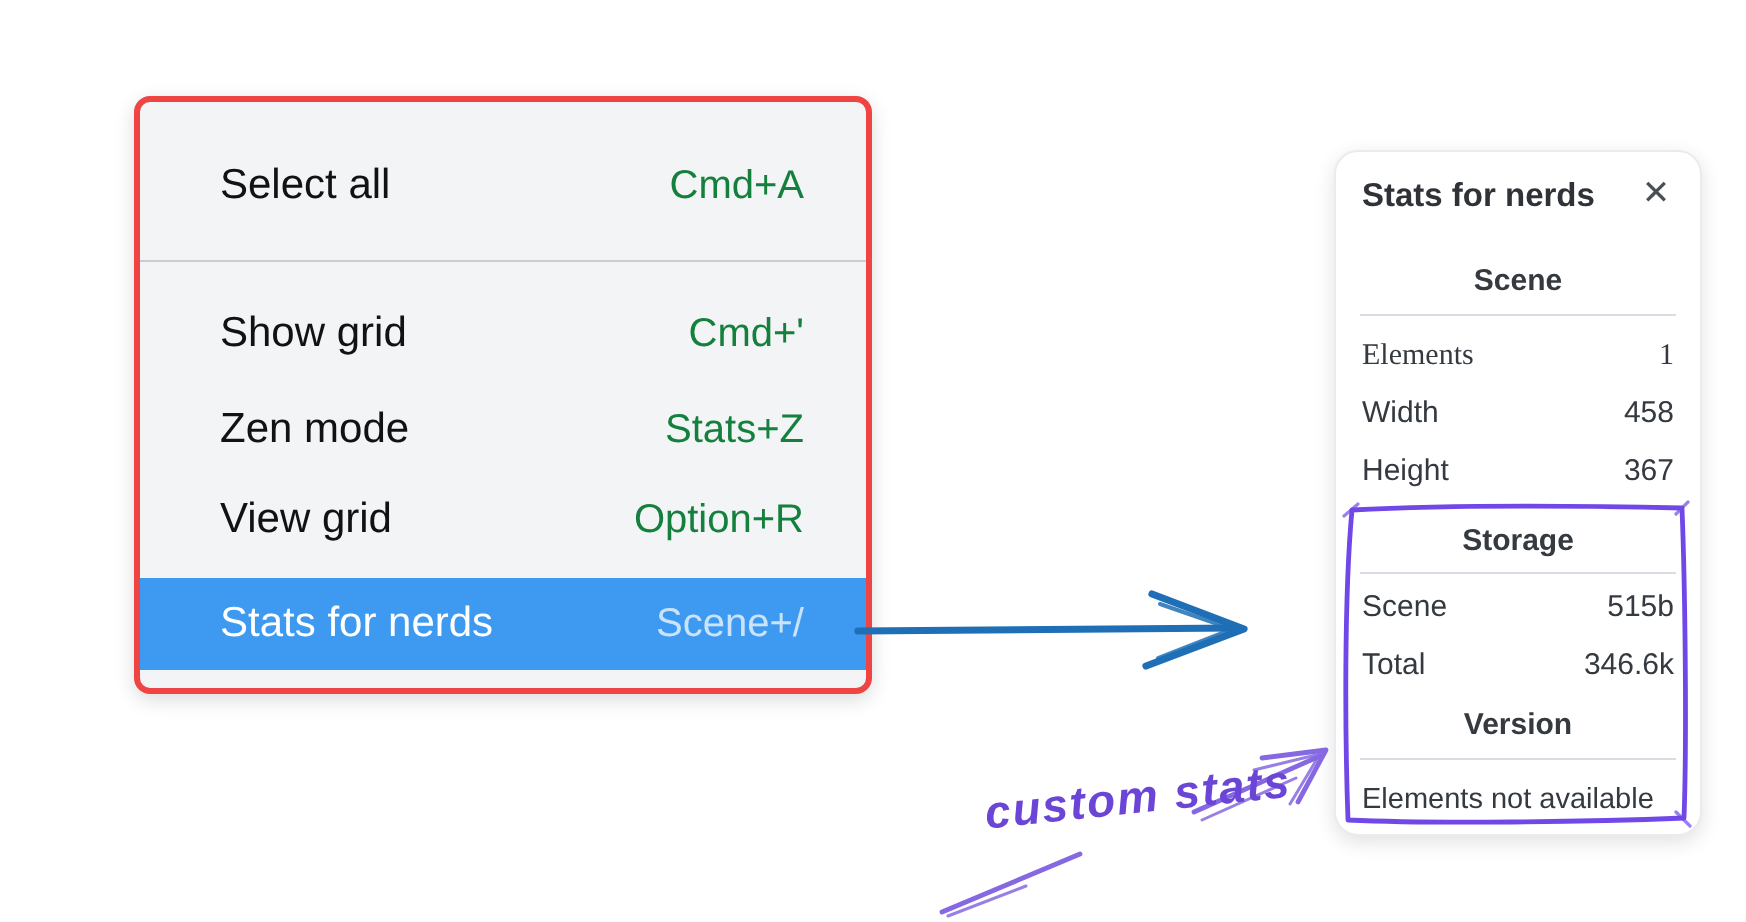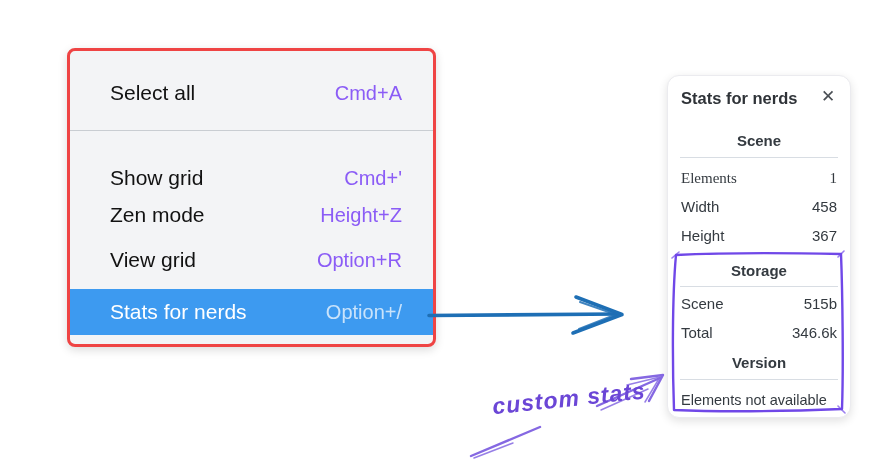--- a/index.html
+++ b/index.html
@@ -13,24 +13,24 @@
     position:absolute;left:35px;top:48px;width:369px;height:299px;
     background:#f3f4f6;border:3px solid #ef4444;border-radius:8px;
     box-shadow:0 3px 10px rgba(0,0,0,.14);box-sizing:border-box;margin-left:32px;
   }
   .ctx-row{
     position:absolute;left:0;right:0;height:44px;
     display:flex;align-items:center;justify-content:space-between;
     padding:0 31px 0 40px;box-sizing:border-box;
     font-size:21px;color:#121212;cursor:default;
   }
-  .ctx-row .sc{color:#8b5cf6;font-size:20px;}
+  .ctx-row .sc{color:#15803d;font-size:20px;}
   .ctx-row.r1{top:20px;}
   .ctx-sep{position:absolute;left:0;right:0;top:79px;height:1px;background:#c9cdd2;}
-  .ctx-row.r2{top:105px;gap:31px;}
+  .ctx-row.r2{top:94px;gap:31px;}
   .ctx-row.r3{top:142px;}
   .ctx-row.r4{top:187px;}
   .ctx-row.hl{top:238px;height:46px;background:#3d9af0;color:#ffffff;}
   .ctx-row.hl .sc{color:rgba(255,255,255,.72);}
 
   
   .panel{
     position:absolute;left:667px;top:75px;width:184px;height:343px;
     background:#ffffff;border:1px solid #ebebef;border-radius:12px;
     box-shadow:0 3px 10px rgba(0,0,0,.12);box-sizing:border-box;
@@ -71,29 +71,29 @@
       <span>Select all</span>
       <span class="sc">Cmd+A</span>
     </div>
     <div class="ctx-sep"></div>
     <div class="ctx-row r2">
       <span>Show grid</span>
       <span class="sc">Cmd+'</span>
     </div>
     <div class="ctx-row r3">
       <span>Zen mode</span>
-      <span class="sc">Height+Z</span>
+      <span class="sc">Stats+Z</span>
     </div>
     <div class="ctx-row r4">
       <span>View grid</span>
       <span class="sc">Option+R</span>
     </div>
     <div class="ctx-row hl">
       <span>Stats for nerds</span>
-      <span class="sc">Option+/</span>
+      <span class="sc">Scene+/</span>
     </div>
   </div>
 
   <div class="panel">
     <div class="abs p-title">Stats for nerds</div>
     <div class="p-close">✕</div>
 
     <div class="abs p-head h-scene">Scene</div>
     <div class="p-hr hr1"></div>
     <div class="abs p-row row-elements">

